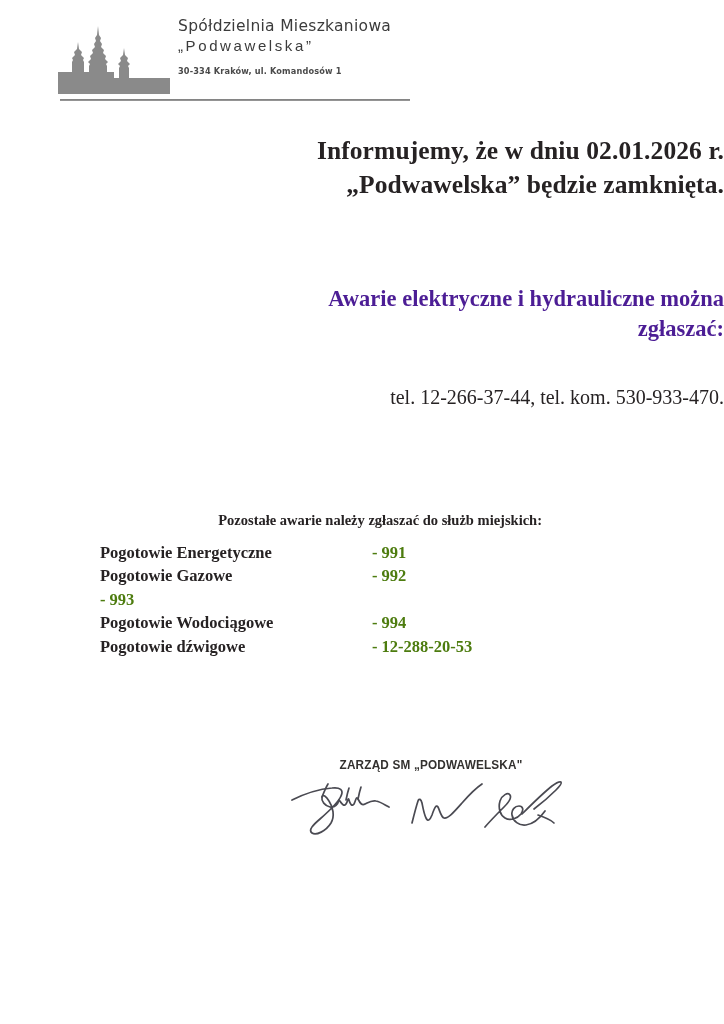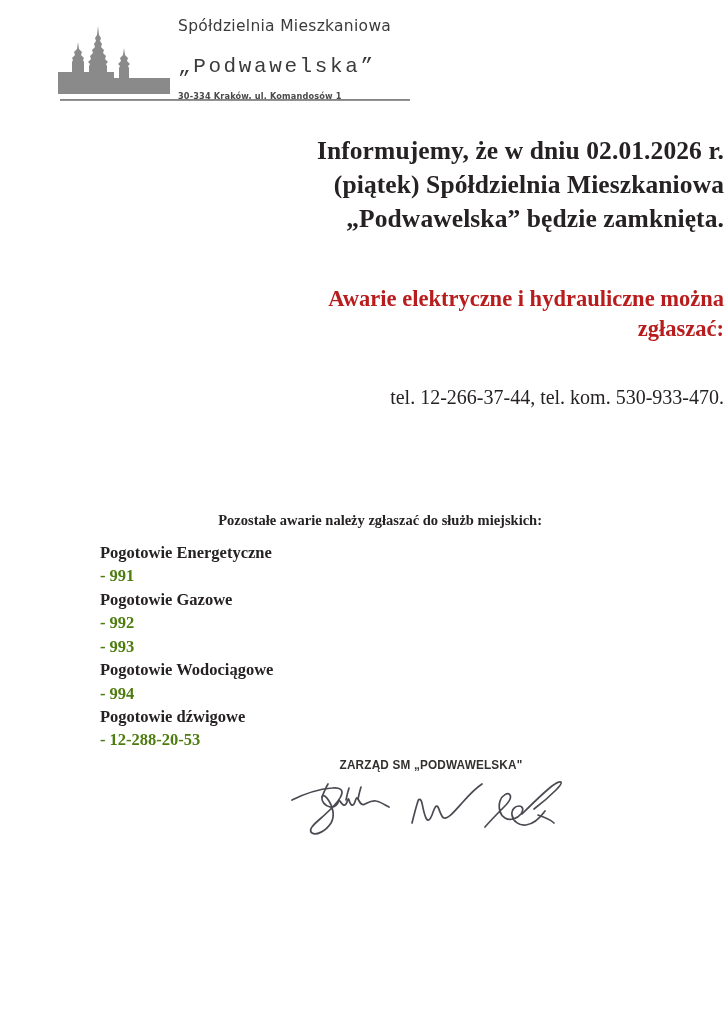--- a/index.html
+++ b/index.html
@@ -46,26 +46,26 @@
   }
   .coop-line1 {
     font-family: "DejaVu Sans", sans-serif;
     font-size: 15.5px;
     letter-spacing: 0.3px;
     color: #3b3b3b;
     white-space: nowrap;
     line-height: 1.12;
   }
   .coop-line2 {
-    font-family: Liberation Mono, monospace;
-    font-size: 21px;
+    font-family: Liberation Sans, sans-serif;
+    font-size: 15px;
     letter-spacing: 2.6px;
     color: #3b3b3b;
     white-space: nowrap;
-    margin-top: 20px;
+    margin-top: 2px;
     line-height: 1.15;
   }
   .coop-address {
     font-family: "DejaVu Sans", sans-serif;
     font-size: 8.2px;
     letter-spacing: 0.15px;
     color: #4a4a4a;
     white-space: nowrap;
     margin-top: 11px;
     font-weight: bold;
@@ -96,21 +96,21 @@
     color: #262223;
     letter-spacing: 0.1px;
   }
   .headline .hl-line { display: block; white-space: nowrap; }
 
   .subhead {
     top: 284px;
     font-size: 22.5px;
     font-weight: bold;
     line-height: 1.33;
-    color: #b91c1c;
+    color: #4c1d95;
   }
   .subhead .sh-line { display: block; white-space: nowrap; }
 
   .workshop {
     top: 347px;
     font-size: 16.5px;
     font-weight: bold;
     color: #262223;
     white-space: nowrap;
   }
@@ -135,21 +135,20 @@
     font-weight: bold;
     color: #262223;
     white-space: nowrap;
     margin-bottom: 12px;
     text-align: right;
   }
   .svc-row {
     display: flex;
     padding-left: 28px;
     line-height: 1.42;
-    flex-direction: column;
   }
   .svc-name {
     font-size: 16.5px;
     font-weight: bold;
     color: #262223;
     width: 272px;
     white-space: nowrap;
   }
   .svc-num {
     font-size: 16.5px;
@@ -210,21 +209,20 @@
       <div class="coop-line1">Spółdzielnia Mieszkaniowa</div>
       <div class="coop-line2">„Podwawelska”</div>
       <div class="coop-address">30-334 Kraków, ul. Komandosów 1</div>
     </div>
   </div>
 
   <div class="lh-rule"></div>
 
   <div class="block headline">
     <span class="hl-line">Informujemy, że w dniu 02.01.2026 r.</span>
-    <span class="hl-line">(piątek) Spółdzielnia Mieszkaniowa</span>
     <span class="hl-line">„Podwawelska” będzie zamknięta.</span>
   </div>
 
   <div class="block subhead">
     <span class="sh-line">Awarie elektryczne i hydrauliczne  można</span>
     <span class="sh-line">zgłaszać:</span>
   </div>
 
 
   <div class="block phones">tel. 12-266-37-44, tel. kom. 530-933-470.</div>

